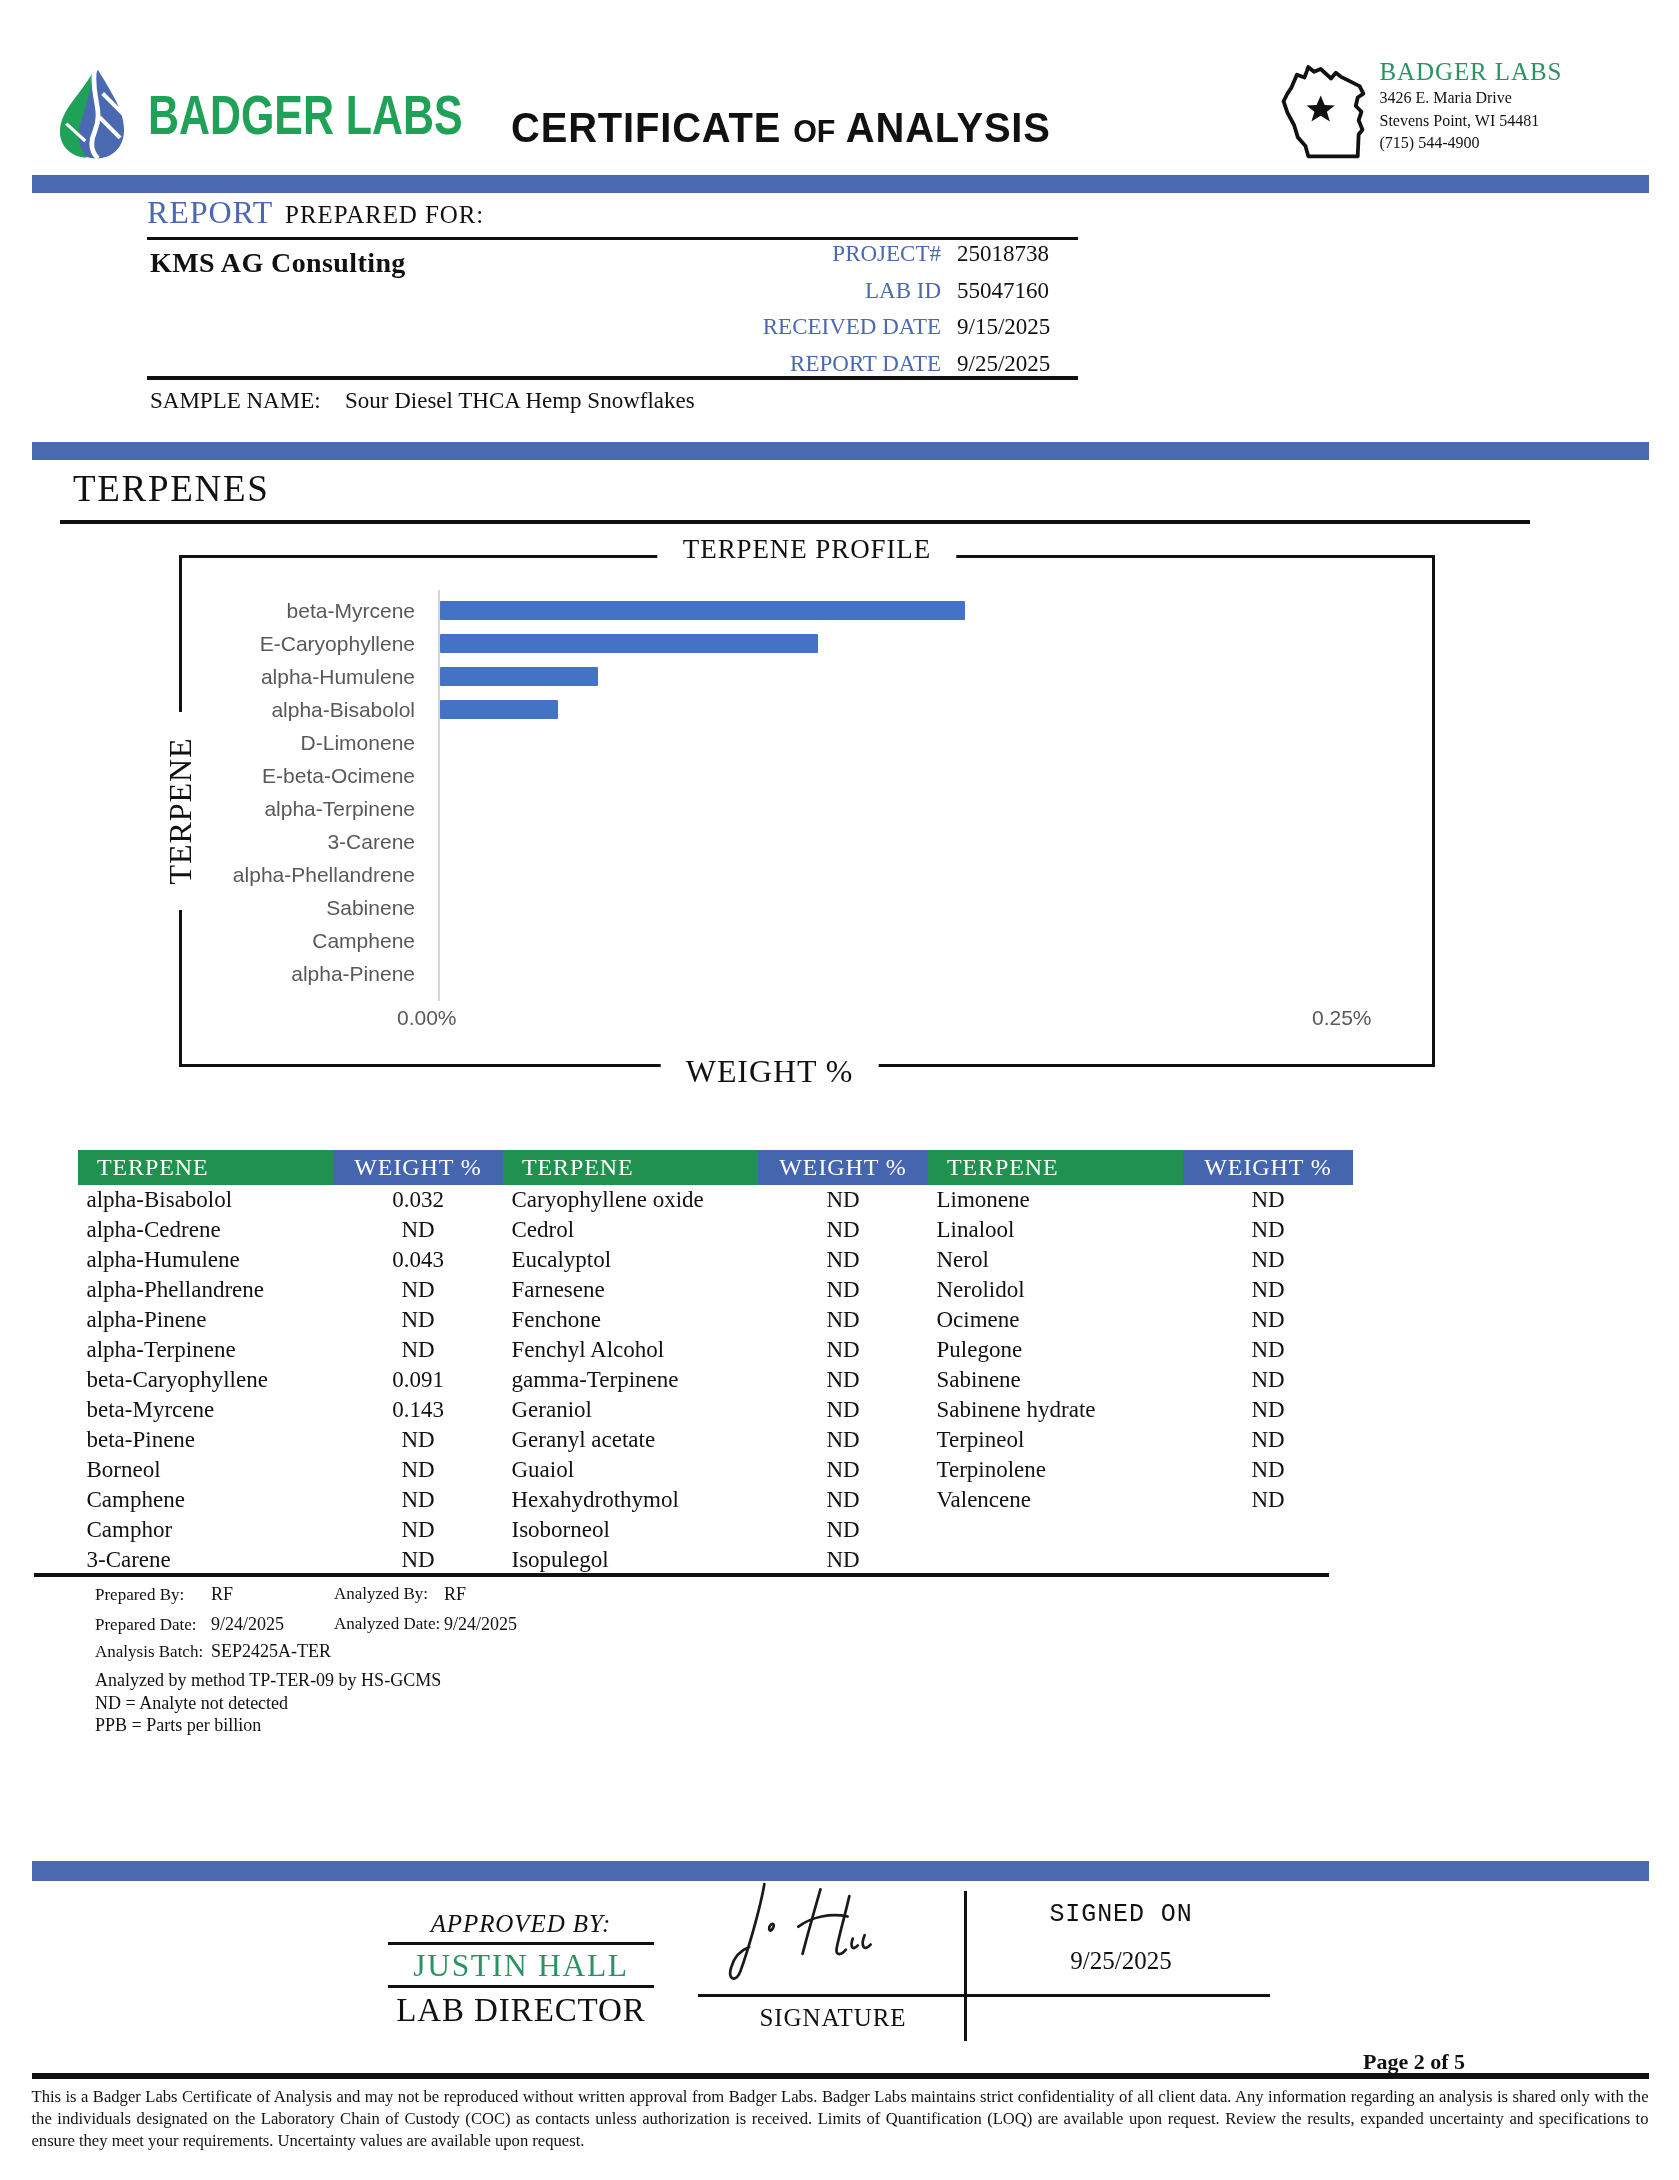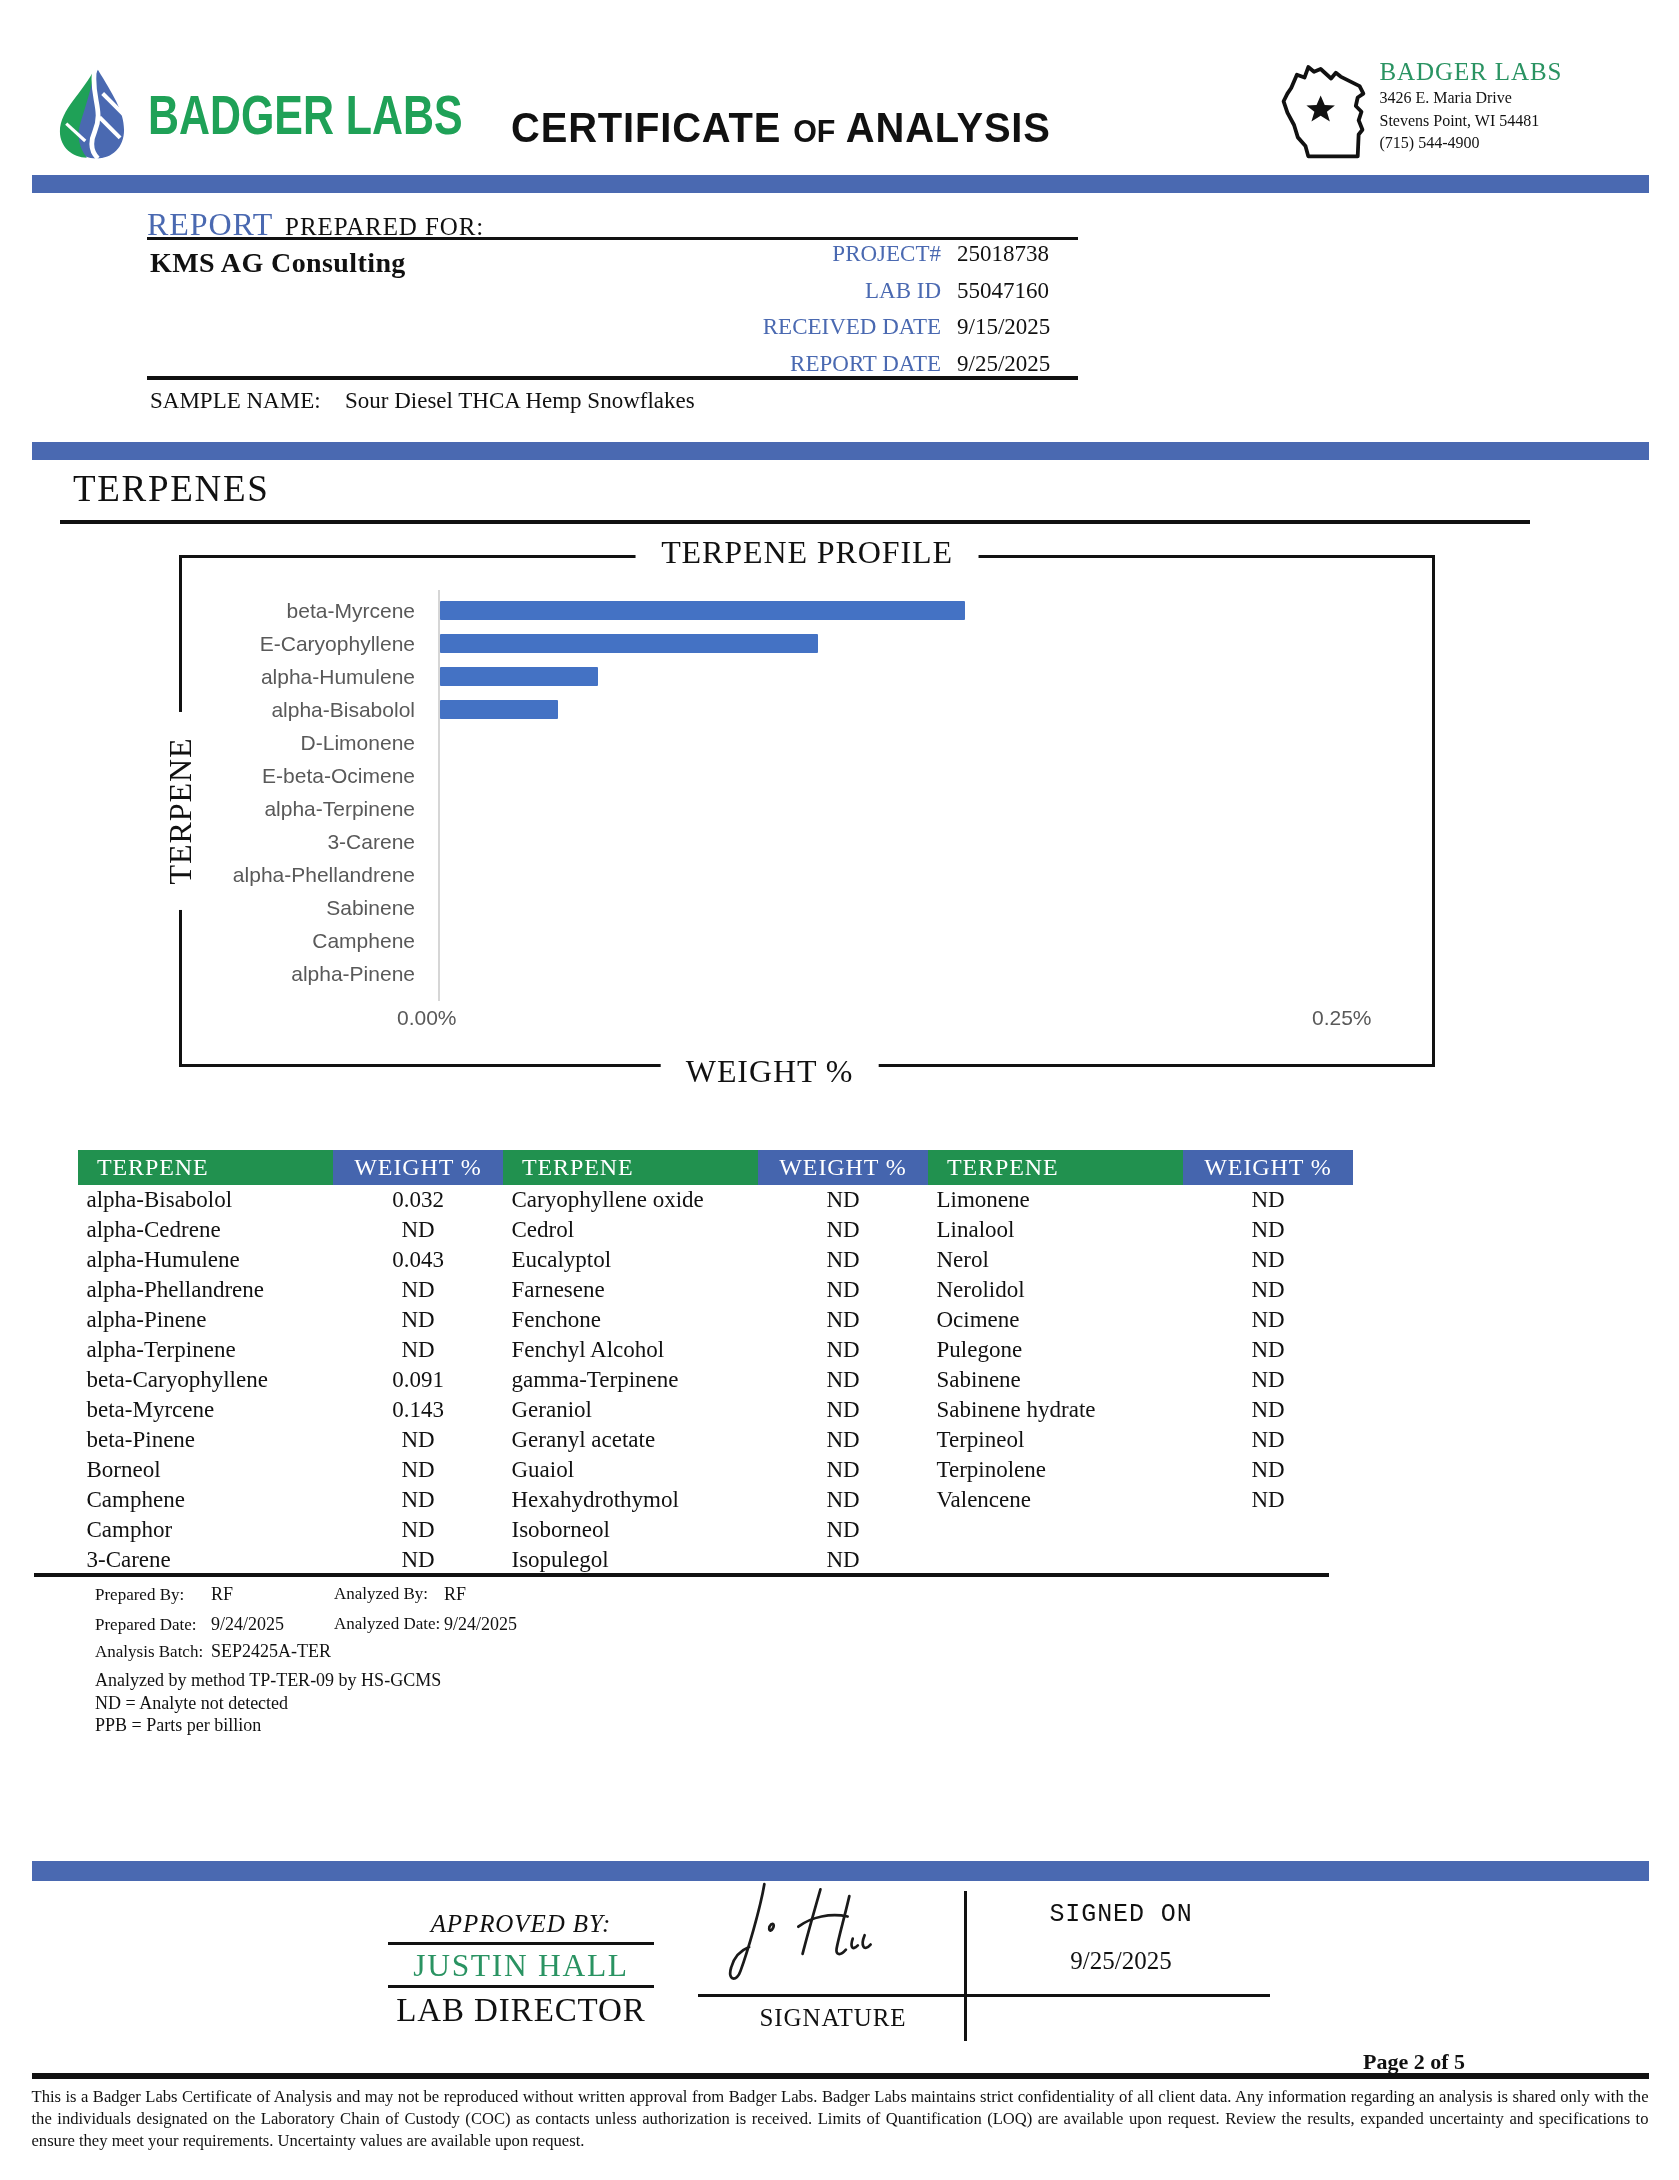--- a/index.html
+++ b/index.html
@@ -23,41 +23,41 @@
   .doc-title .small-of{font-size:32px;letter-spacing:0px;}
   .lab-block{position:absolute;left:1276px;top:51px;display:flex;}
   .wi-map{width:95px;height:111px;flex:none;}
   .lab-text{margin-left:8.5px;margin-top:6.8px;}
   .lab-name{font-size:25px;color:var(--approver_green);letter-spacing:0.9px;white-space:nowrap;}
   .lab-addr{font-size:16px;color:var(--ink);line-height:1.4;margin-top:1.7px;}
   .bluebar{position:absolute;left:31.5px;width:1617px;height:18px;background:var(--accent_blue);}
   #bluebar1{top:175px;} #bluebar2{top:442px;} #bluebar3{top:1861px;height:19.6px;}
 
   
-  .rpf{position:absolute;left:147px;top:206px;white-space:nowrap;}
+  .rpf{position:absolute;left:147px;top:194px;white-space:nowrap;}
   .rpf .blue-word{font-size:32px;color:var(--label_blue);letter-spacing:0.9px;}
   .rpf .rest{font-size:25px;color:var(--ink);letter-spacing:0.9px;margin-left:8.5px;}
   .hrule{position:absolute;background:var(--ink);}
   #rule-rpf{left:147px;top:237px;width:931px;height:3.4px;}
   #rule-info{left:147px;top:376px;width:931px;height:4.3px;}
   .client{position:absolute;left:150px;top:247px;font-weight:700;font-size:28px;letter-spacing:0.4px;}
   .field-row{position:absolute;height:29px;white-space:nowrap;}
   .field-label{position:absolute;left:511px;width:430px;text-align:right;font-size:23px;color:var(--label_blue);}
   .field-value{position:absolute;left:957px;font-size:23px;color:var(--ink);}
   .sample-row{position:absolute;left:150px;top:388px;font-size:23px;}
   .sample-value{position:absolute;left:345px;top:388px;font-size:23px;}
 
   
   .terpenes-h{position:absolute;left:73px;top:467px;font-size:37px;letter-spacing:1.7px;}
   #rule-terp{left:60px;top:520px;width:1470px;height:4.3px;}
 
   
   .chart-box{position:absolute;left:179px;top:555px;width:1256px;height:512px;border:3.4px solid var(--ink);}
   .chart-title{position:absolute;top:-24px;left:50%;transform:translateX(-50%);background:#fff;
-    padding:0 25.6px;font-size:32px;letter-spacing:0.9px;white-space:nowrap;}
+    padding:0 25.6px;font-size:27px;letter-spacing:0.9px;white-space:nowrap;}
   .chart-xlabel{position:absolute;bottom:-25.6px;left:47%;transform:translateX(-50%);background:#fff;
     padding:0 25.6px;font-size:32px;letter-spacing:0.9px;white-space:nowrap;}
   .chart-ylabel{position:absolute;left:-1.7px;top:50%;transform:translate(-50%,-50%) rotate(-90deg);
     background:#fff;padding:0 25.6px;font-size:32px;letter-spacing:0.9px;white-space:nowrap;}
   .cat-labels{position:absolute;left:0;top:36px;width:245px;}
   .cat-labels .cat{height:33px;display:flex;align-items:center;justify-content:flex-end;
     padding-right:12px;font-family:"Liberation Sans","DejaVu Sans",sans-serif;font-size:21px;color:var(--chart_text_gray);}
   .axis-line{position:absolute;left:256px;top:32px;width:1.7px;height:411px;background:#d6d6d6;}
   .chart-bars{position:absolute;left:258px;top:36px;width:924px;}
   .chart-bars .bar-row{height:33px;display:flex;align-items:center;}

